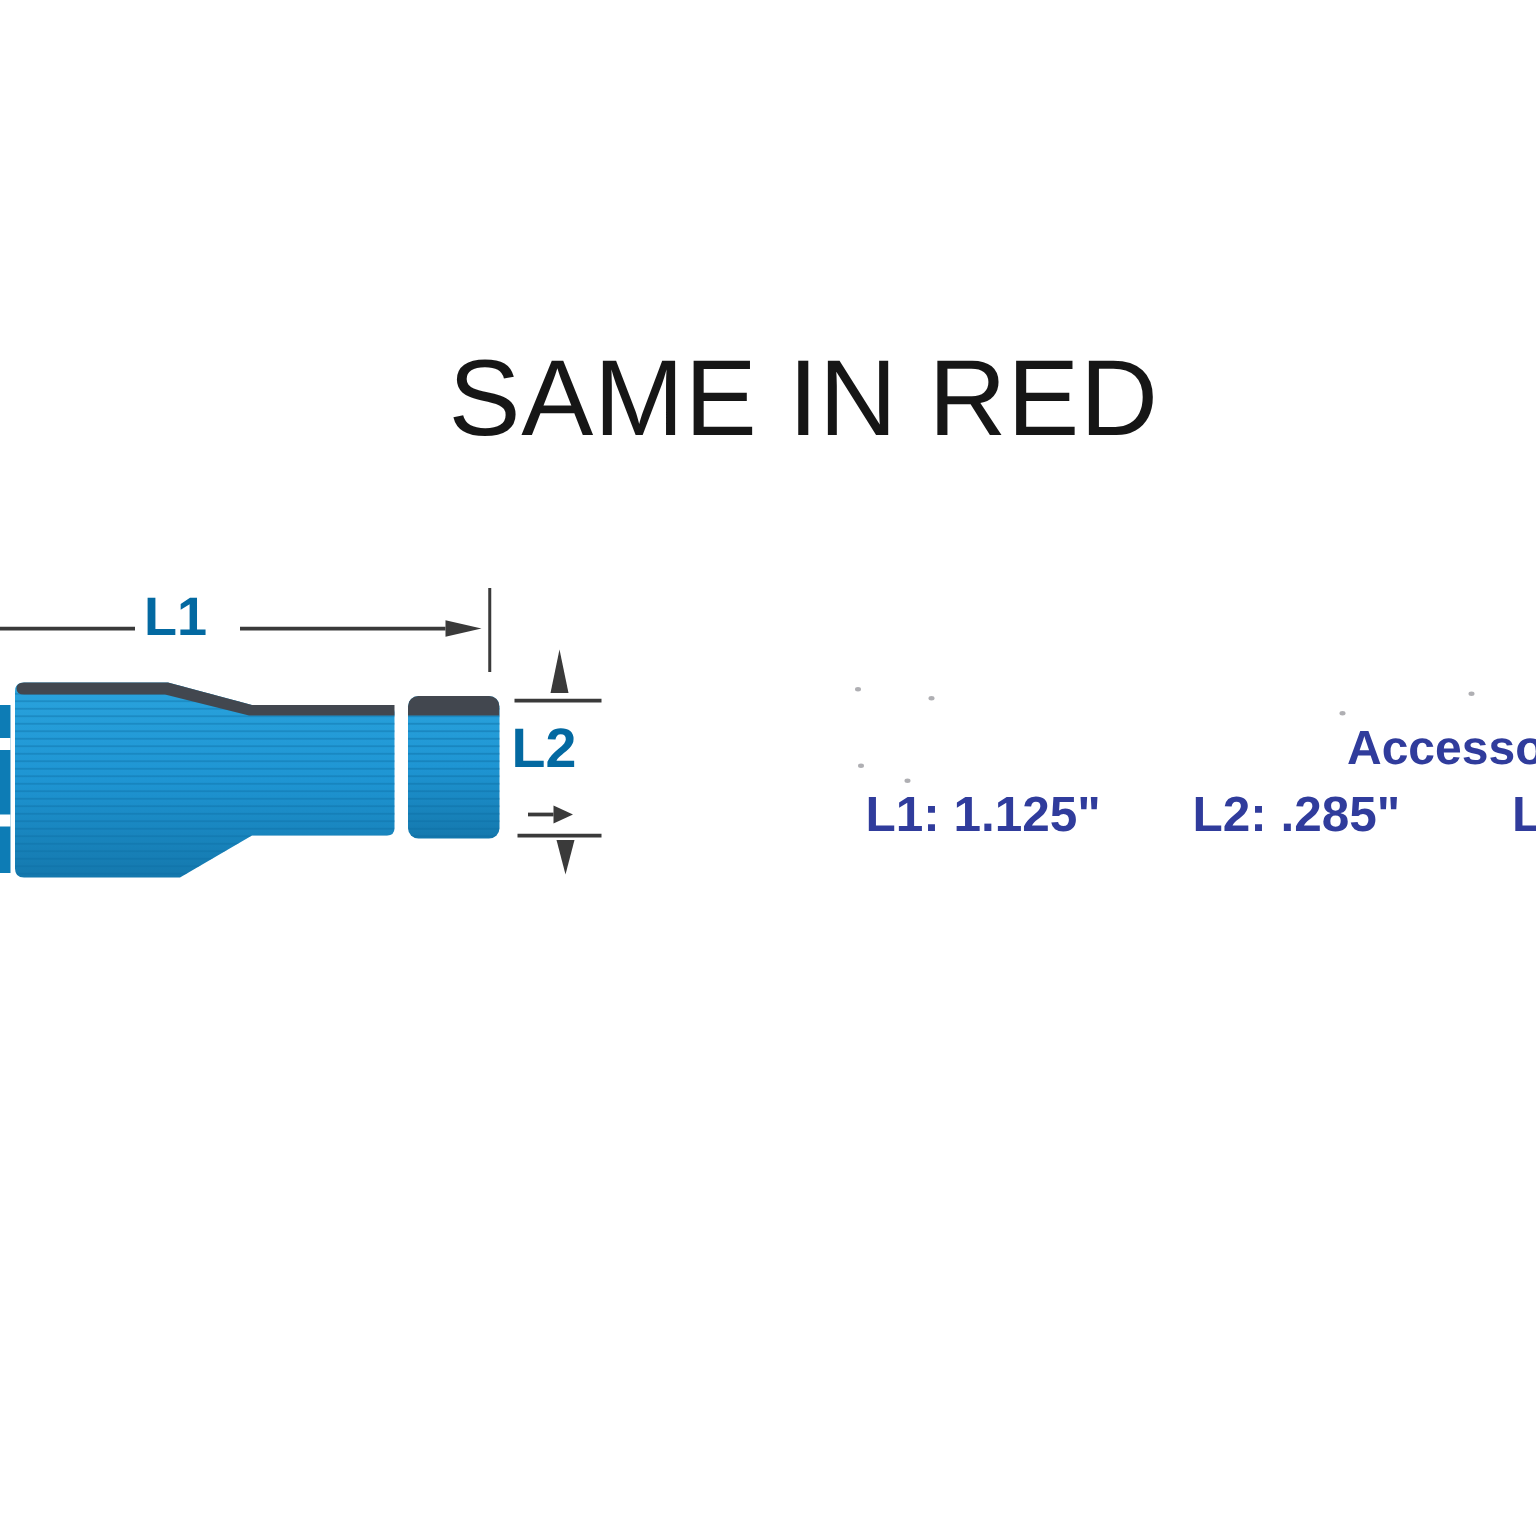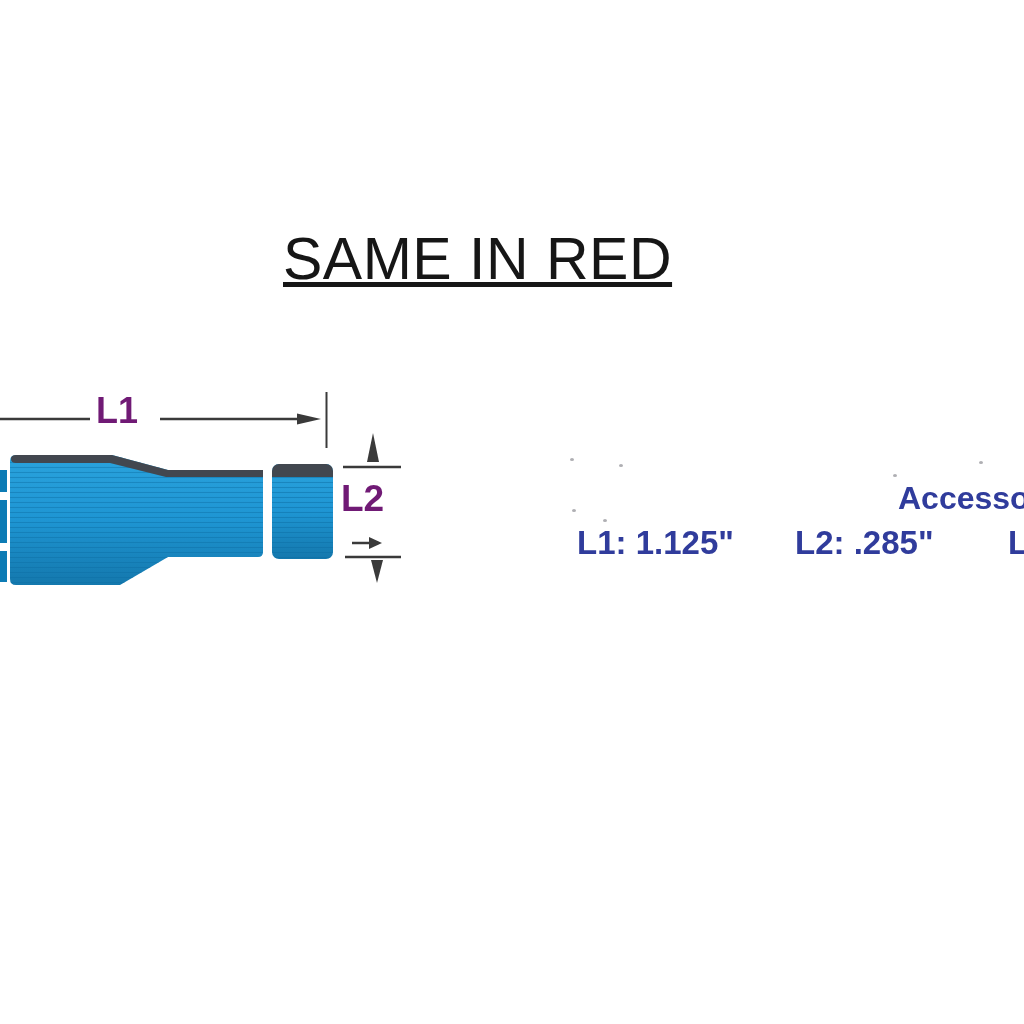--- a/index.html
+++ b/index.html
@@ -11,27 +11,26 @@
     --page-bg:#ffffff;
   }
   html,body{margin:0;padding:0;}
   body{
     width:1024px;height:1024px;position:relative;overflow:hidden;
     background:var(--page-bg);
     font-family:"Liberation Sans","DejaVu Sans",sans-serif;
   }
   .abs{position:absolute;white-space:nowrap;line-height:1;}
   .title{
-    left:283px;top:230px;
-    font-size:59px;font-weight:400;letter-spacing:0.5px;
+    left:299px;top:230px;
+    font-size:72px;font-weight:400;letter-spacing:0.5px;
     color:var(--title-text);
-    text-decoration:underline;
   }
   .dim-label{
-    font-weight:700;color:#701a75;
+    font-weight:700;color:#0369a1;
   }
   .dim-l1{left:96px;top:393px;font-size:36px;}
   .dim-l2{left:341px;top:480px;font-size:37px;}
   .spec{
     font-weight:700;color:var(--spec-text);font-size:33px;
   }
   .spec-accessories{left:898px;top:482px;font-size:32px;}
   .spec-l1{left:577px;top:526px;}
   .spec-l2{left:795px;top:526px;}
   .spec-l3{left:1008px;top:526px;}

